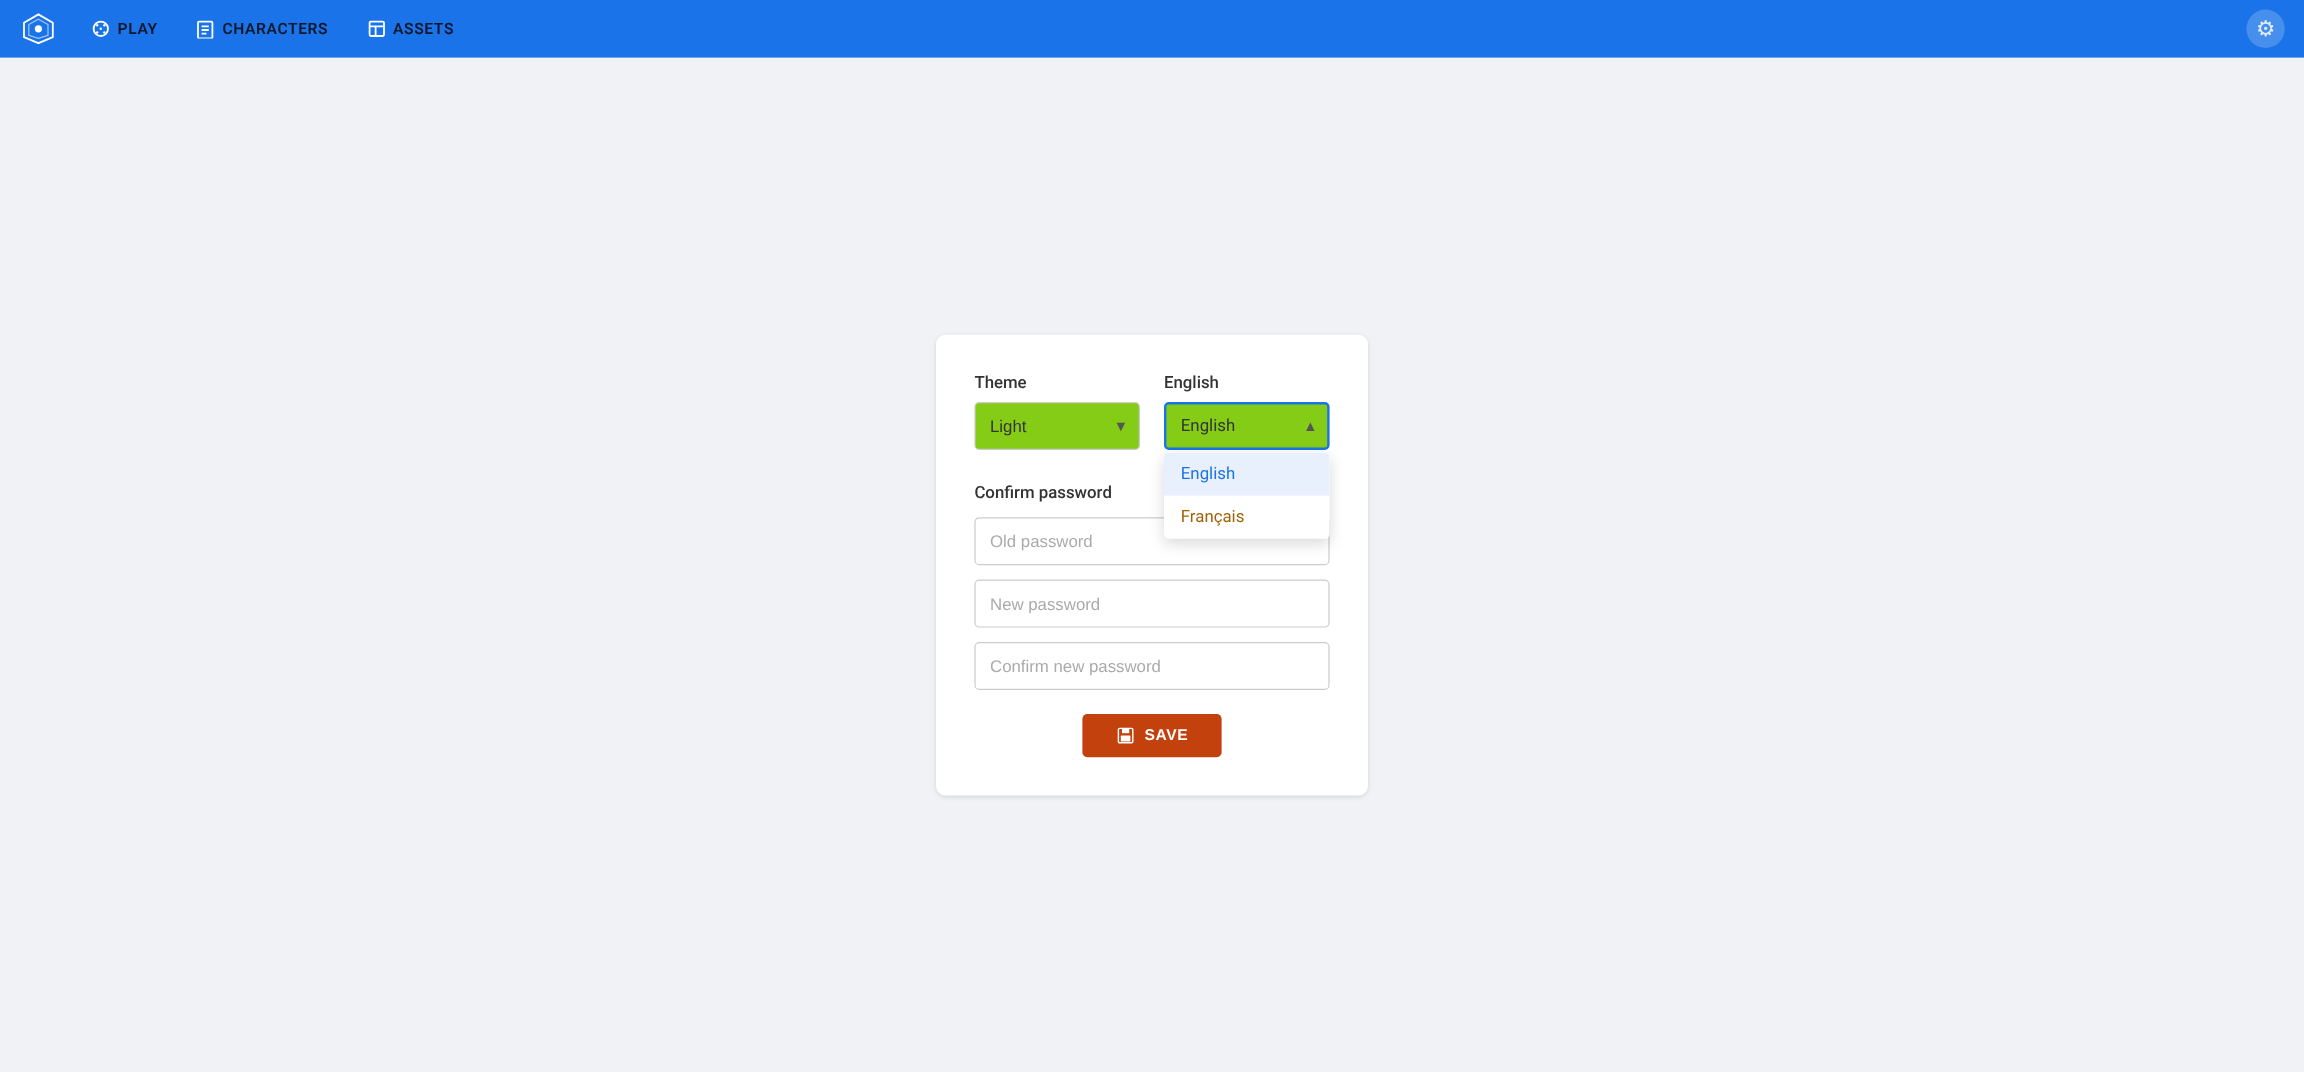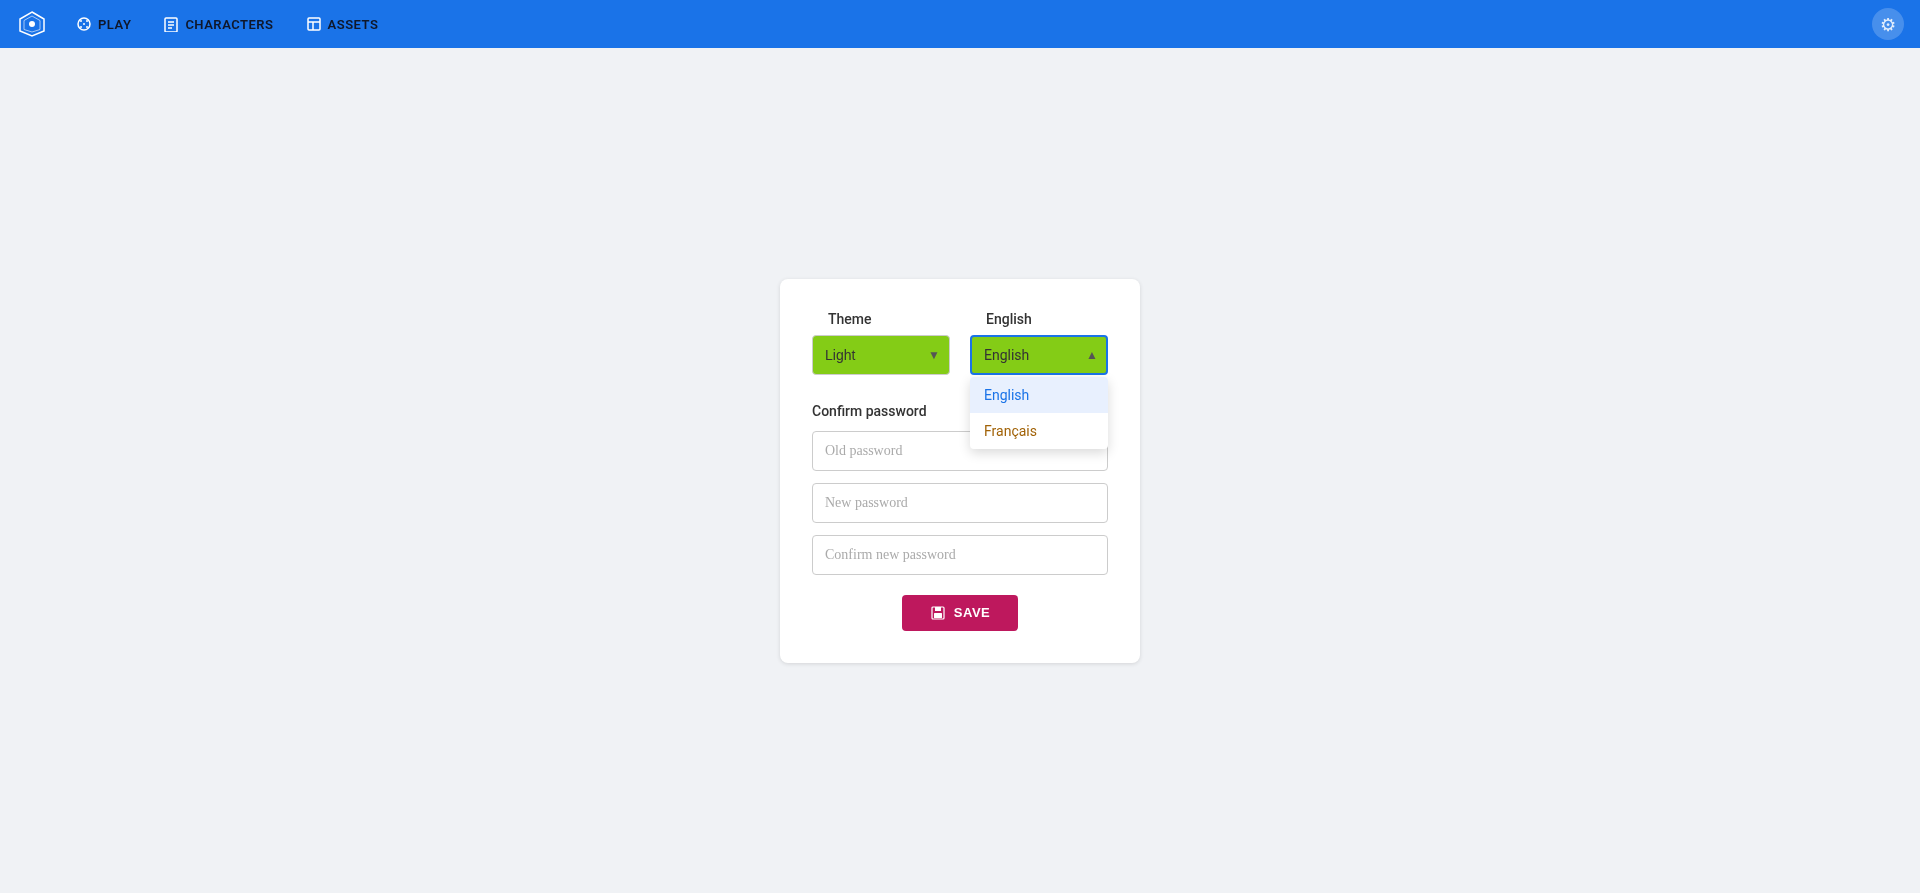--- a/index.html
+++ b/index.html
@@ -100,21 +100,20 @@
     .settings-group {
       flex: 1;
     }
 
     .settings-label {
       font-size: 14px;
       font-weight: 500;
       color: #333;
       margin-bottom: 8px;
       display: block;
-      margin-left: 16px;
     }
 
     .select-wrapper {
       position: relative;
       width: 100%;
     }
 
     .select-control {
       width: 100%;
       height: 40px;
@@ -181,21 +180,20 @@
     .password-field {
       width: 100%;
       height: 40px;
       border: 1px solid #ccc;
       border-radius: 4px;
       padding: 0 12px;
       font-size: 14px;
       color: #15803d;
       outline: none;
       margin-bottom: 12px;
-      font-family: Liberation Serif, serif;
     }
 
     .password-field::placeholder {
       color: #aaa;
     }
 
     .password-field:last-of-type {
       margin-bottom: 0;
     }
 
@@ -203,21 +201,21 @@
       margin-bottom: 20px;
     }
 
     
     .save-button-container {
       display: flex;
       justify-content: center;
     }
 
     .save-button {
-      background-color: #be185d;
+      background-color: #c2410c;
       color: white;
       border: none;
       border-radius: 4px;
       padding: 10px 28px;
       font-size: 13px;
       font-weight: 700;
       letter-spacing: 0.5px;
       cursor: pointer;
       display: flex;
       align-items: center;

